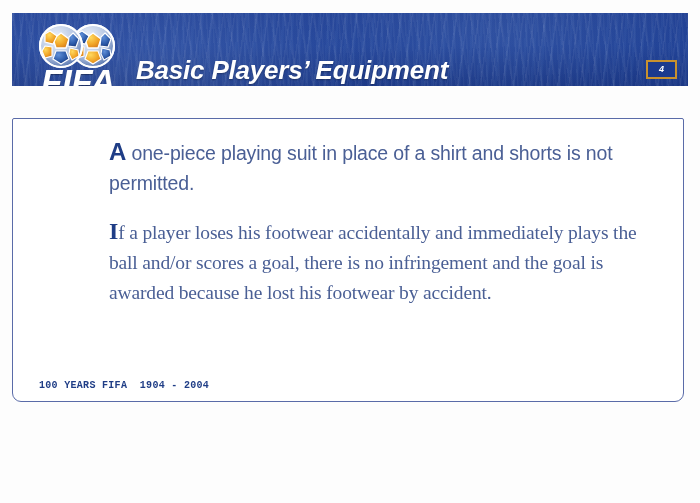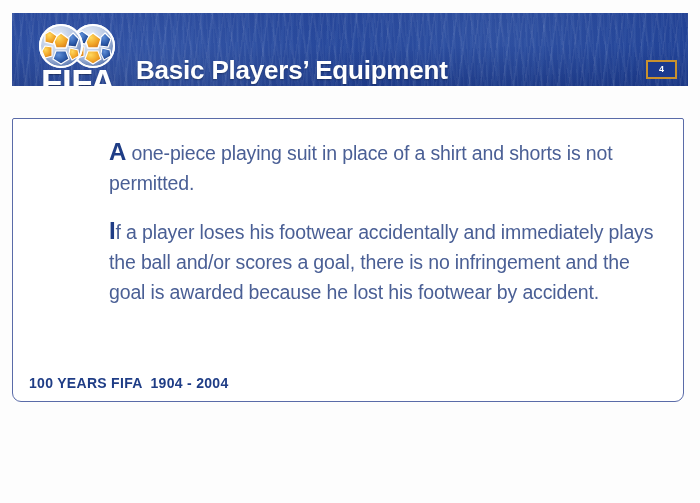--- a/index.html
+++ b/index.html
@@ -41,20 +41,21 @@
         rgba(255,255,255,0.0) 6px),
       repeating-linear-gradient(94deg,
         rgba(120,160,220,0.07) 0px,
         rgba(120,160,220,0.07) 2px,
         rgba(0,0,0,0.0) 3px,
         rgba(0,0,0,0.0) 9px),
       radial-gradient(ellipse 300px 120px at 22% 80%, rgba(140,175,230,0.15), rgba(0,0,0,0) 70%),
       radial-gradient(ellipse 260px 100px at 72% 30%, rgba(130,170,228,0.12), rgba(0,0,0,0) 70%),
       linear-gradient(180deg, #1e3f96 0%, #20439c 45%, #1c3a8c 100%);
     overflow: hidden;
+    font-style: italic;
   }
   .header-texture {
     position: absolute;
     inset: 0;
     background:
       repeating-linear-gradient(98deg,
         rgba(255,255,255,0.055) 0px,
         rgba(255,255,255,0.055) 1px,
         rgba(255,255,255,0) 2px,
         rgba(255,255,255,0) 11px),
@@ -148,35 +149,35 @@
     width: 556px;
   }
   .para {
     margin: 0 0 18px 0;
     color: #4a5f95;
     font-family: "Liberation Sans", sans-serif;
     font-size: 19.5px;
     line-height: 30px;
     letter-spacing: -0.15px;
   }
-  .para:last-child { margin-bottom: 3px; }
+  .para:last-child { margin-bottom: 3px; font-family: Liberation Serif, serif; }
   .dropcap {
     color: #1f3d86;
     font-weight: bold;
     font-size: 24px;
   }
 
   
   .footer-text {
     position: absolute;
-    left: 16px;
+    left: 26px;
     bottom: 10px;
     color: #1f3d86;
-    font-family: Liberation Sans, sans-serif;
-    font-size: 14px;
+    font-family: Liberation Mono, monospace;
+    font-size: 10px;
     font-weight: bold;
     letter-spacing: 0.3px;
     white-space: pre;
   }
 </style>
 </head>
 <body>
 
 <div class="slide">
 

